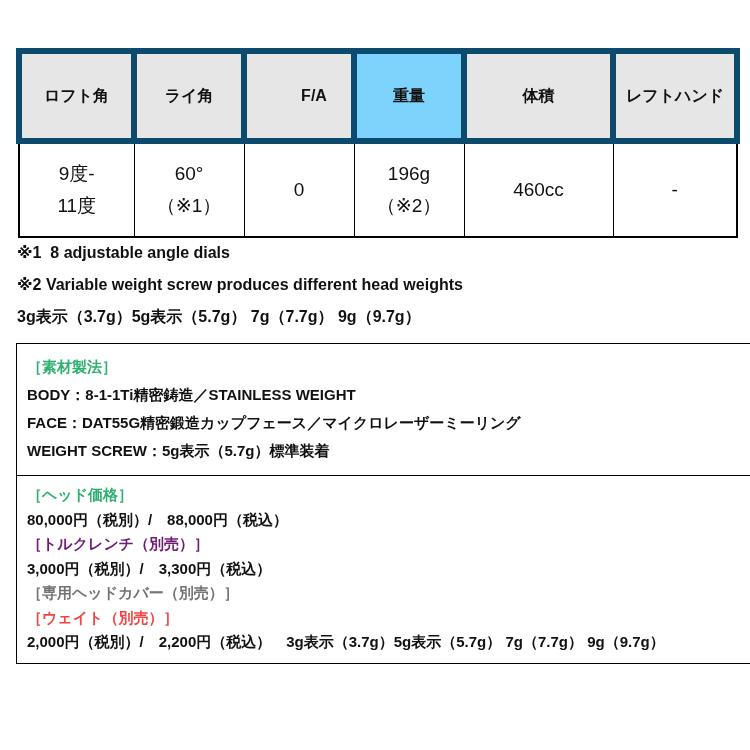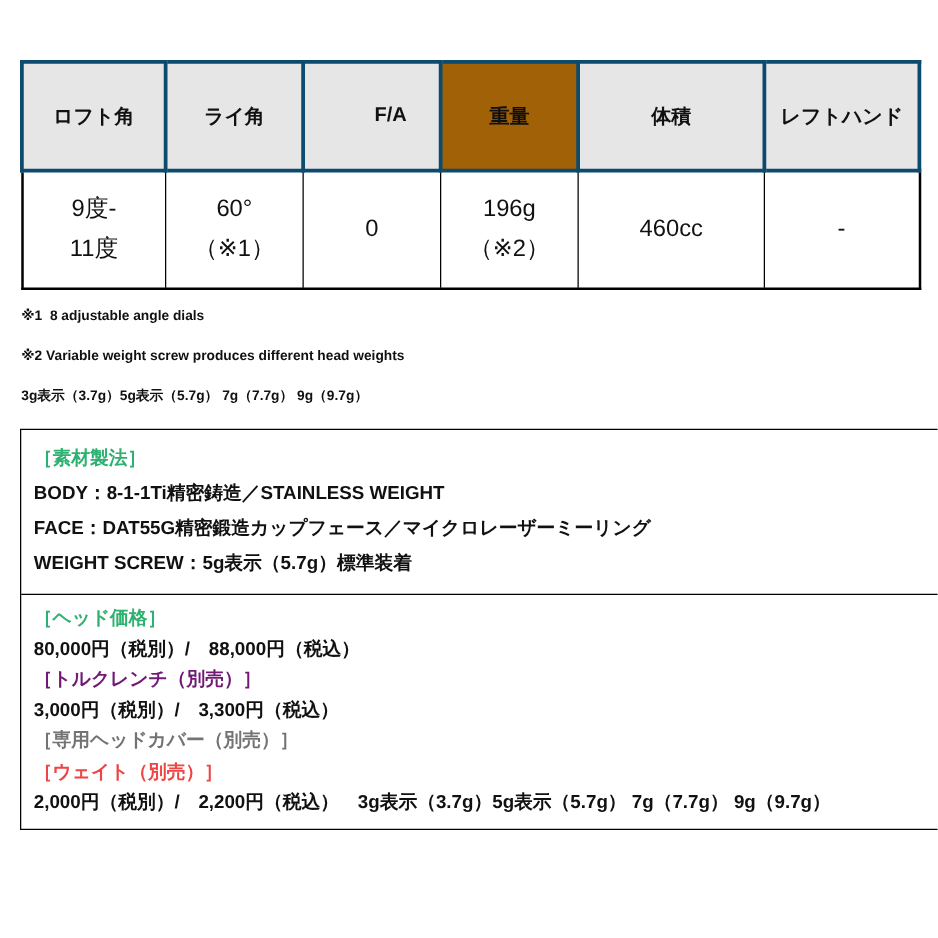--- a/index.html
+++ b/index.html
@@ -22,21 +22,21 @@
     position: absolute;
     left: 16px;
     top: 48px;
     width: 718px;
     border-collapse: collapse;
     table-layout: fixed;
     border: 2px solid #000000;
   }
   table.spec th {
     background: #e6e6e6;
-    border: 3px solid #0c4a6e;
+    border: 6px solid #0c4a6e;
     height: 84px;
     font-size: 16px;
     font-weight: 700;
     text-align: center;
     vertical-align: middle;
     padding: 0 2px;
   }
   table.spec td {
     border: 1px solid #000000;
     height: 92px;
@@ -48,21 +48,21 @@
     line-height: 1.7;
     padding: 0 2px;
   }
 
   
   .notes {
     position: absolute;
     left: 17px;
     top: 237px;
     width: 716px;
-    font-size: 11px;
+    font-size: 16px;
     font-weight: 700;
   }
   .notes p {
     margin: 0;
     line-height: 32px;
     white-space: pre-wrap;
   }
 
   
   .details-box {
@@ -109,21 +109,21 @@
       <col style="width:110px">
       <col style="width:110px">
       <col style="width:149px">
       <col style="width:124px">
     </colgroup>
     <tbody>
       <tr>
         <th style="background: rgb(230, 230, 230);">ロフト角</th>
         <th style="background: rgb(230, 230, 230);">ライ角</th>
         <th style="background: rgb(230, 230, 230); padding-left: 32px;">F/A</th>
-        <th style="background: #a16207;">重量</th>
+        <th style="background: #7dd3fc;">重量</th>
         <th style="background: rgb(230, 230, 230);">体積</th>
         <th style="background: rgb(230, 230, 230);">レフトハンド</th>
       </tr>
       <tr>
         <td>9度-
 11度</td>
         <td>60°
 （※1）</td>
         <td>0</td>
         <td>196g

